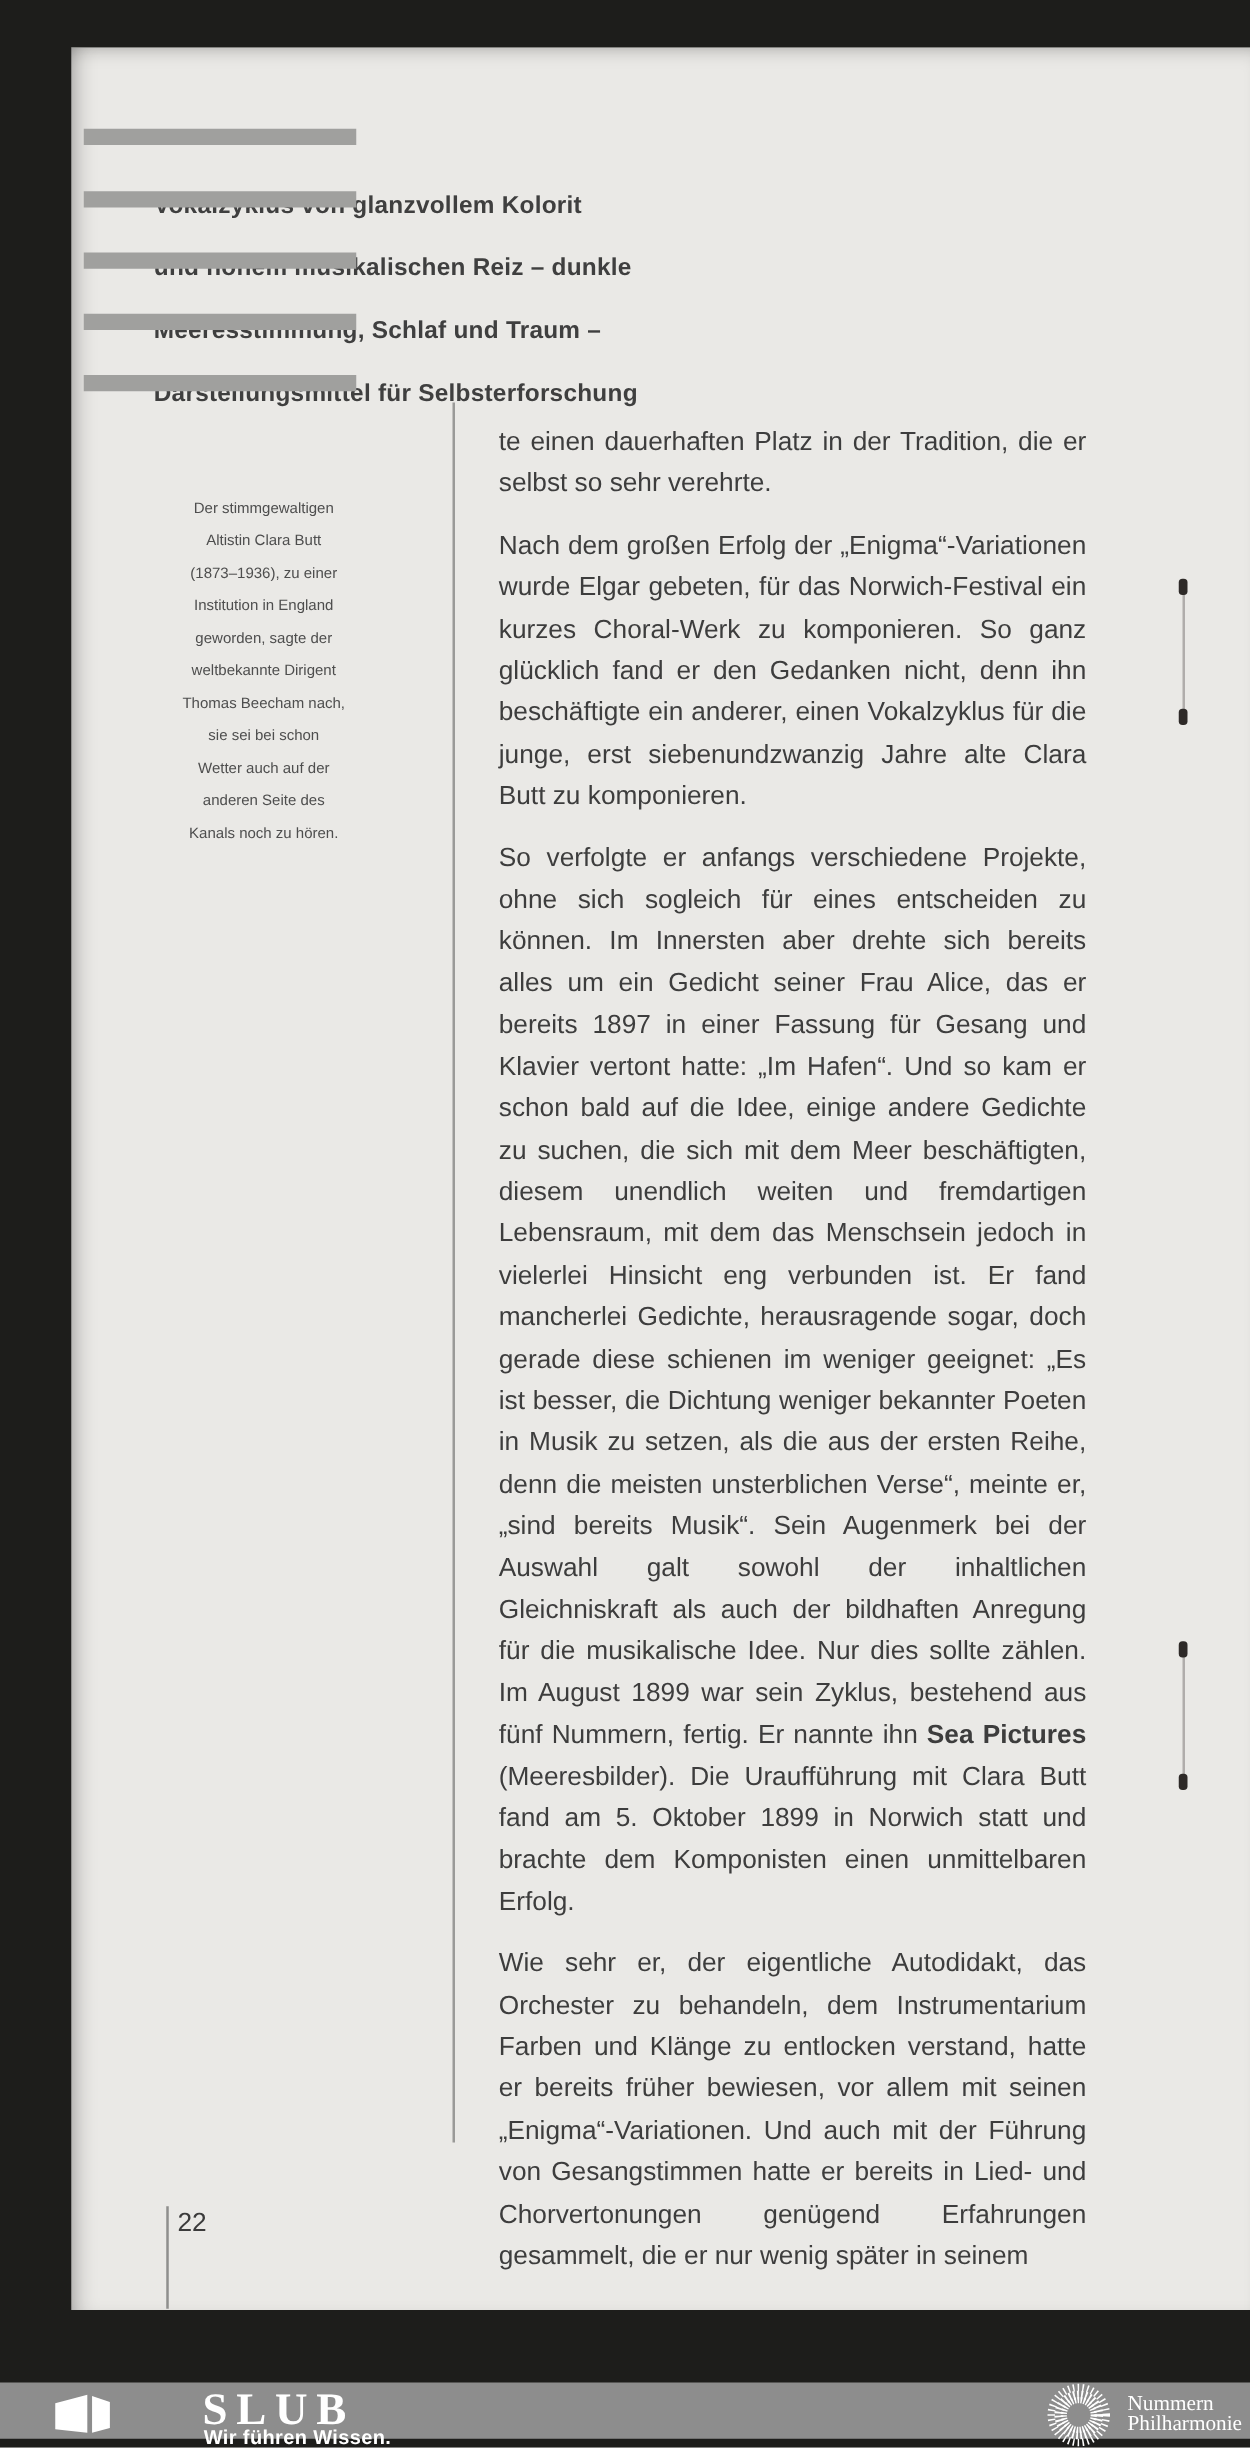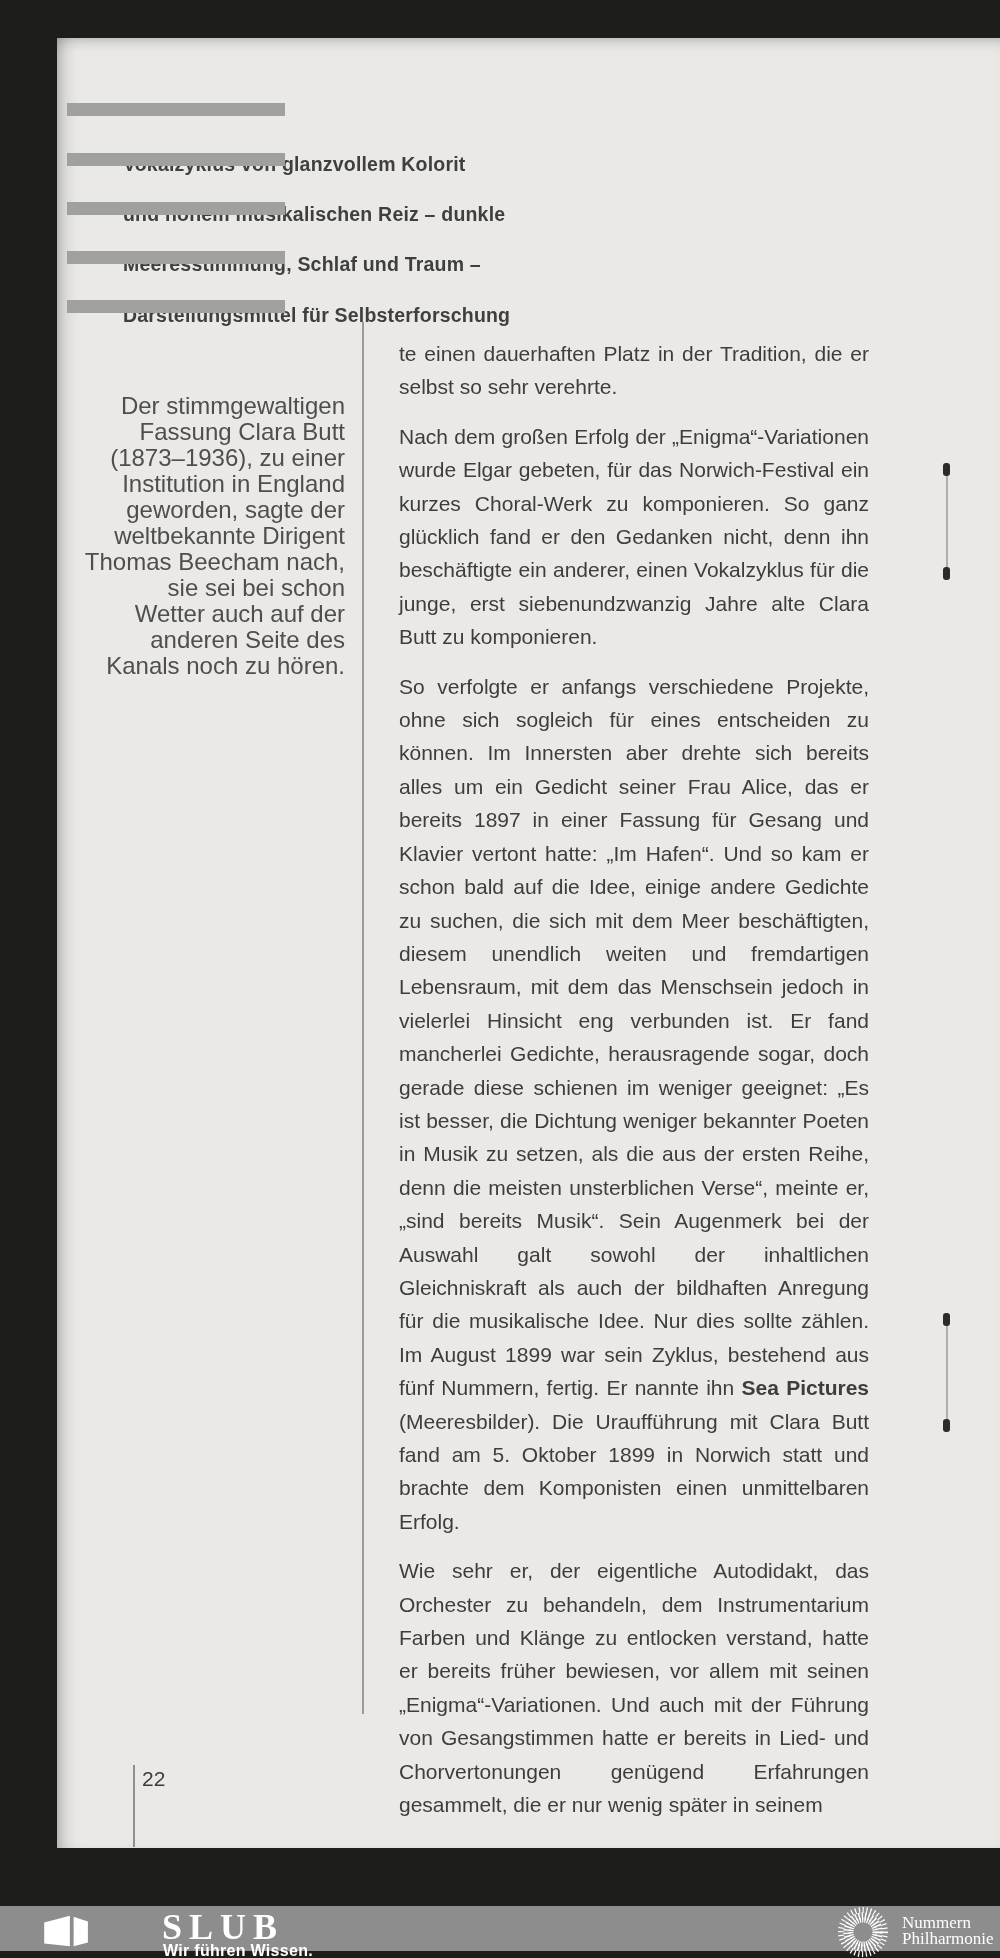--- a/index.html
+++ b/index.html
@@ -9,22 +9,22 @@
   .page{position:absolute;left:57px;top:38px;width:943px;height:1810px;
         background:#eae9e6;
         box-shadow:inset 14px 0 20px -14px rgba(0,0,0,.4), inset 0 12px 16px -12px rgba(0,0,0,.28);}
 
   
   .h-bar{position:absolute;left:10px;width:218px;height:13px;background:#a0a09e;}
   .h-line{position:absolute;left:66px;white-space:nowrap;
           font-weight:bold;font-size:19.5px;color:#3f3f3f;letter-spacing:.2px;margin-top:34px;}
 
   
-  .note{position:absolute;left:20px;width:268px;text-align:right;
-        font-size:24px;line-height:26px;color:#4e4e4e;}
+  .note{position:absolute;left:20px;width:268px;text-align:center;
+        font-size:12px;line-height:26px;color:#4e4e4e;}
 
   
   .vrule{position:absolute;left:305px;top:284px;width:2px;height:1392px;background:#9a9a98;}
 
   
   .bodycol{position:absolute;left:326px;top:283px;width:502px;
            font-size:21px;line-height:33.4px;color:#3d3d3d;
            text-align:justify;hyphens:auto;-webkit-hyphens:auto;}
   .bodycol p{margin:16px;}
   .bodycol .b{font-weight:bold;}
@@ -67,21 +67,21 @@
     <div class="h-line" style="top:131px">und hohem musikalischen Reiz – dunkle</div>
     <div class="h-bar" style="top:164px"></div>
     <div class="h-line" style="top:181px">Meeresstimmung, Schlaf und Traum –</div>
     <div class="h-bar" style="top:213px"></div>
     <div class="h-line" style="top:232px">Darstellungsmittel für Selbsterforschung</div>
     <div class="h-bar" style="top:262px"></div>
   </div>
 
   <div class="note" style="top:355px">
       <div>Der stimmgewaltigen</div>
-      <div>Fassung Clara Butt</div>
+      <div>Altistin Clara Butt</div>
       <div>(1873–1936), zu einer</div>
       <div>Institution in England</div>
       <div>geworden, sagte der</div>
       <div>weltbekannte Dirigent</div>
       <div>Thomas Beecham nach,</div>
       <div>sie sei bei schon</div>
       <div>Wetter auch auf der</div>
       <div>anderen Seite des</div>
       <div>Kanals noch zu hören.</div>
     </div>

